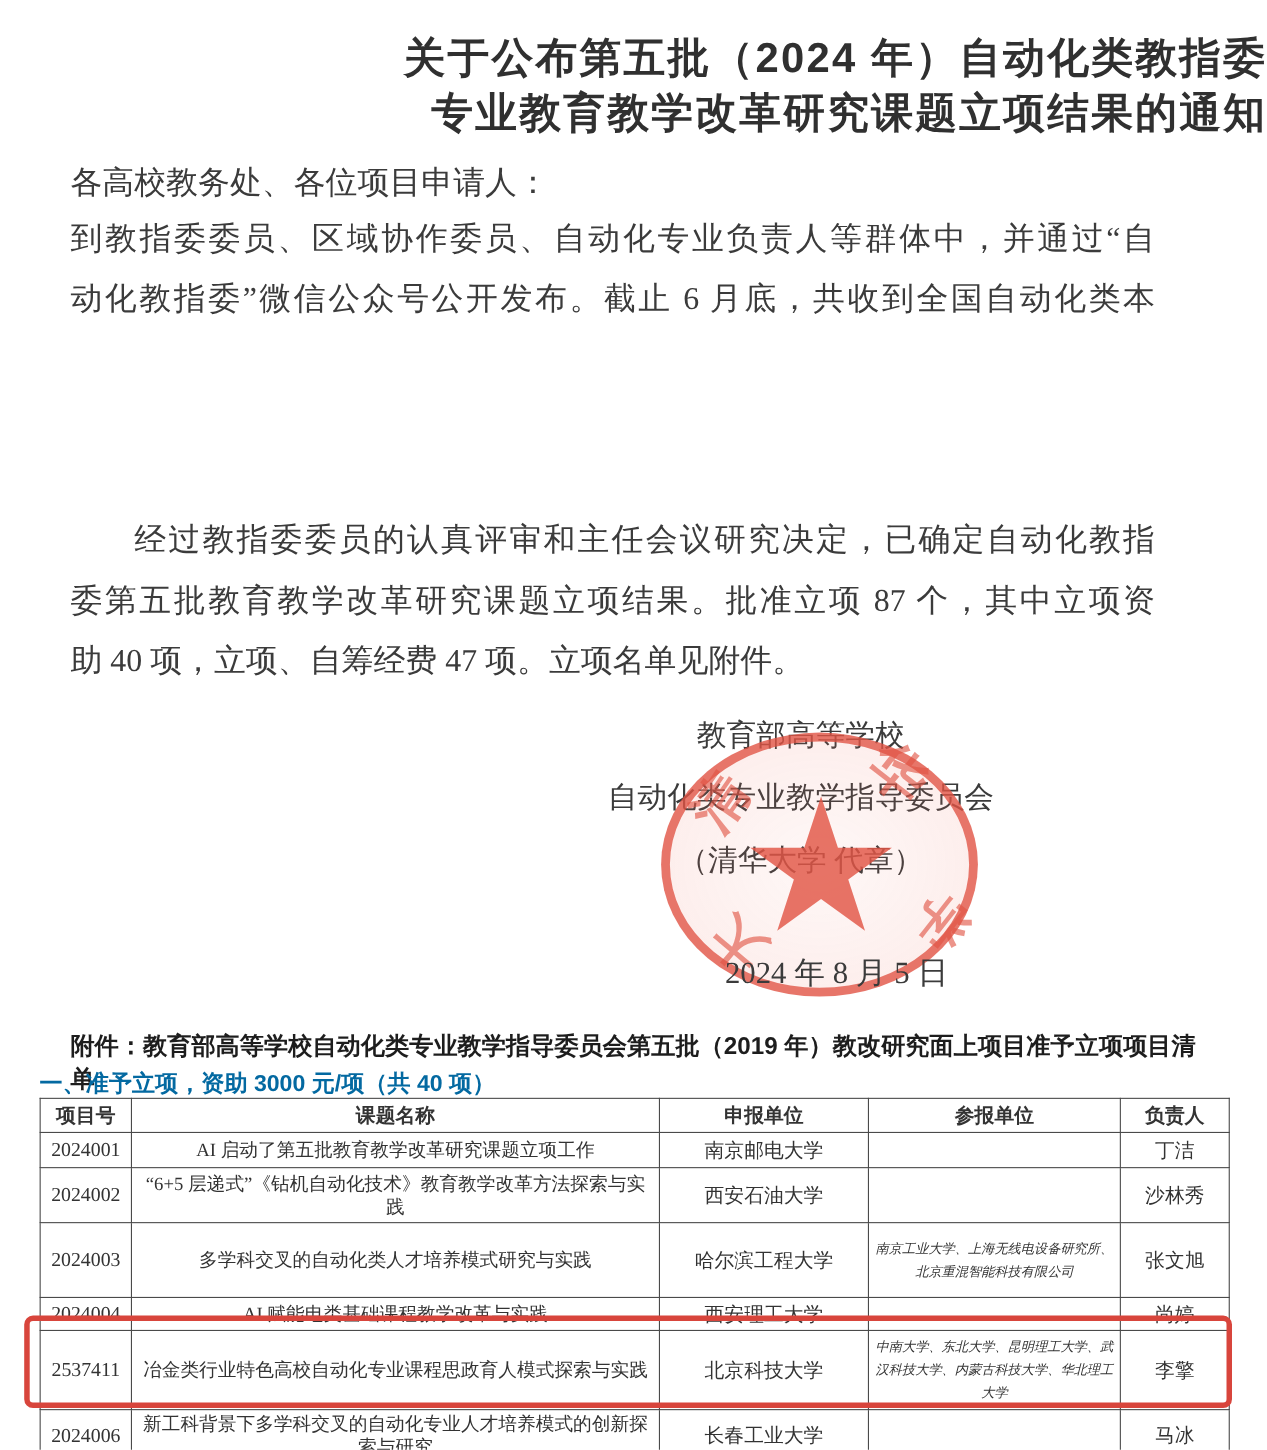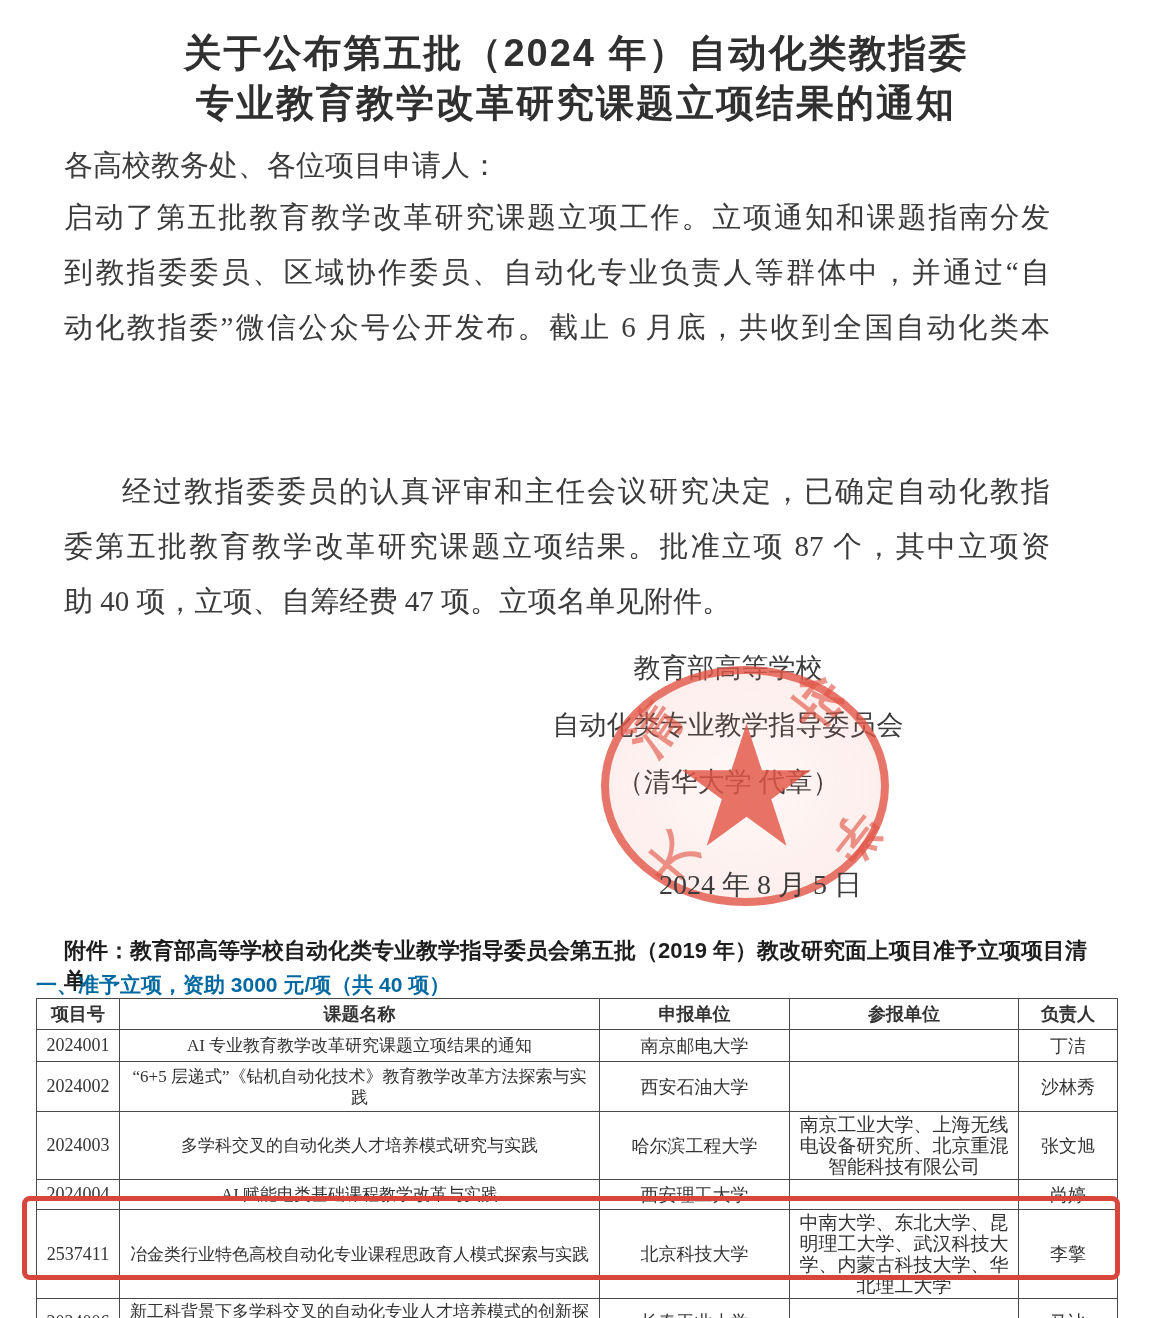--- a/index.html
+++ b/index.html
@@ -3,21 +3,21 @@
 <meta charset="utf-8">
 <style>
   html,body{margin:0;padding:0;}
   body{
     width:1152px;height:1318px;overflow:hidden;background:#ffffff;position:relative;
     font-family:"Liberation Serif","DejaVu Serif",serif;color:#3a3a3a;
   }
   .abs{position:absolute;}
   
   .doc-title{
-    top:28px;left:0;width:1152px;text-align:center;
+    top:28px;left:0;width:1152px;text-align:right;
     font-family:"Liberation Sans","DejaVu Sans",sans-serif;
     font-weight:bold;font-size:38px;line-height:50px;color:#303030;letter-spacing:2px;
   }
   
   .greeting{top:146px;left:64px;font-size:29px;color:#3b3b3b;}
   .para{left:64px;width:986px;font-size:29px;color:#3b3b3b;}
   .para .line{height:55px;line-height:55px;text-align:justify;text-align-last:justify;overflow:hidden;}
   .para .line.last{text-align-last:left;}
   .para .line.indent{padding-left:58px;}
   .para1{top:190px;}
@@ -62,21 +62,21 @@
     position:absolute;top:998px;left:36px;width:1081px;
     border-collapse:collapse;table-layout:fixed;color:#333;
   }
   table.projects th,table.projects td{
     border:1px solid #4a4a4a;vertical-align:middle;text-align:center;
     padding:2px 5px;overflow:hidden;
   }
   table.projects th{font-size:18px;font-weight:600;height:26px;}
   td.cell-id,td.cell-applicant,td.cell-leader{font-size:18px;}
   td.cell-title{font-size:17px;text-align:left;padding:2px 8px;line-height:21px;}
-  td.cell-partners{font-size:19px;line-height:21px;}
+  td.cell-partners{font-size:12px;line-height:21px;font-style:italic;}
   tbody tr:nth-child(1){height:32px;}
   tbody tr:nth-child(2){height:50px;}
   tbody tr:nth-child(3){height:68px;}
   tbody tr:nth-child(4){height:30px;}
   tbody tr:nth-child(5){height:72px;}
   tbody tr:nth-child(6){height:40px;}
   
   .highlight-box{
     left:22px;top:1196px;width:1098px;height:84px;box-sizing:border-box;
     border:5px solid #d8453c;border-radius:8px;pointer-events:none;
@@ -91,21 +91,20 @@
 <div class="abs doc-title">
   <div>关于公布第五批（2024 年）自动化类教指委</div>
   <div>专业教育教学改革研究课题立项结果的通知</div>
 </div>
 
 
 <div class="abs greeting">各高校教务处、各位项目申请人：</div>
 
 
 <div class="abs para para1">
-  <div class="line">启动了第五批教育教学改革研究课题立项工作。立项通知和课题指南分发</div>
   <div class="line">到教指委委员、区域协作委员、自动化专业负责人等群体中，并通过“自</div>
   <div class="line">动化教指委”微信公众号公开发布。截止 6 月底，共收到全国自动化类本</div>
 </div>
 
 
 <div class="abs para para2">
   <div class="line indent">经过教指委委员的认真评审和主任会议研究决定，已确定自动化教指</div>
   <div class="line">委第五批教育教学改革研究课题立项结果。批准立项 87 个，其中立项资</div>
   <div class="line last">助 40 项，立项、自筹经费 47 项。立项名单见附件。</div>
 </div>
@@ -143,21 +142,21 @@
       <th>项目号</th>
       <th>课题名称</th>
       <th>申报单位</th>
       <th>参报单位</th>
       <th>负责人</th>
     </tr>
   </thead>
   <tbody>
       <tr>
         <td class="cell-id">2024001</td>
-        <td class="cell-title">AI 专业教育教学改革研究课题立项结果的通知</td>
+        <td class="cell-title">AI 启动了第五批教育教学改革研究课题立项工作</td>
         <td class="cell-applicant">南京邮电大学</td>
         <td class="cell-partners"></td>
         <td class="cell-leader">丁洁</td>
       </tr>
       <tr>
         <td class="cell-id">2024002</td>
         <td class="cell-title">“6+5 层递式”《钻机自动化技术》教育教学改革方法探索与实践</td>
         <td class="cell-applicant">西安石油大学</td>
         <td class="cell-partners"></td>
         <td class="cell-leader">沙林秀</td>

